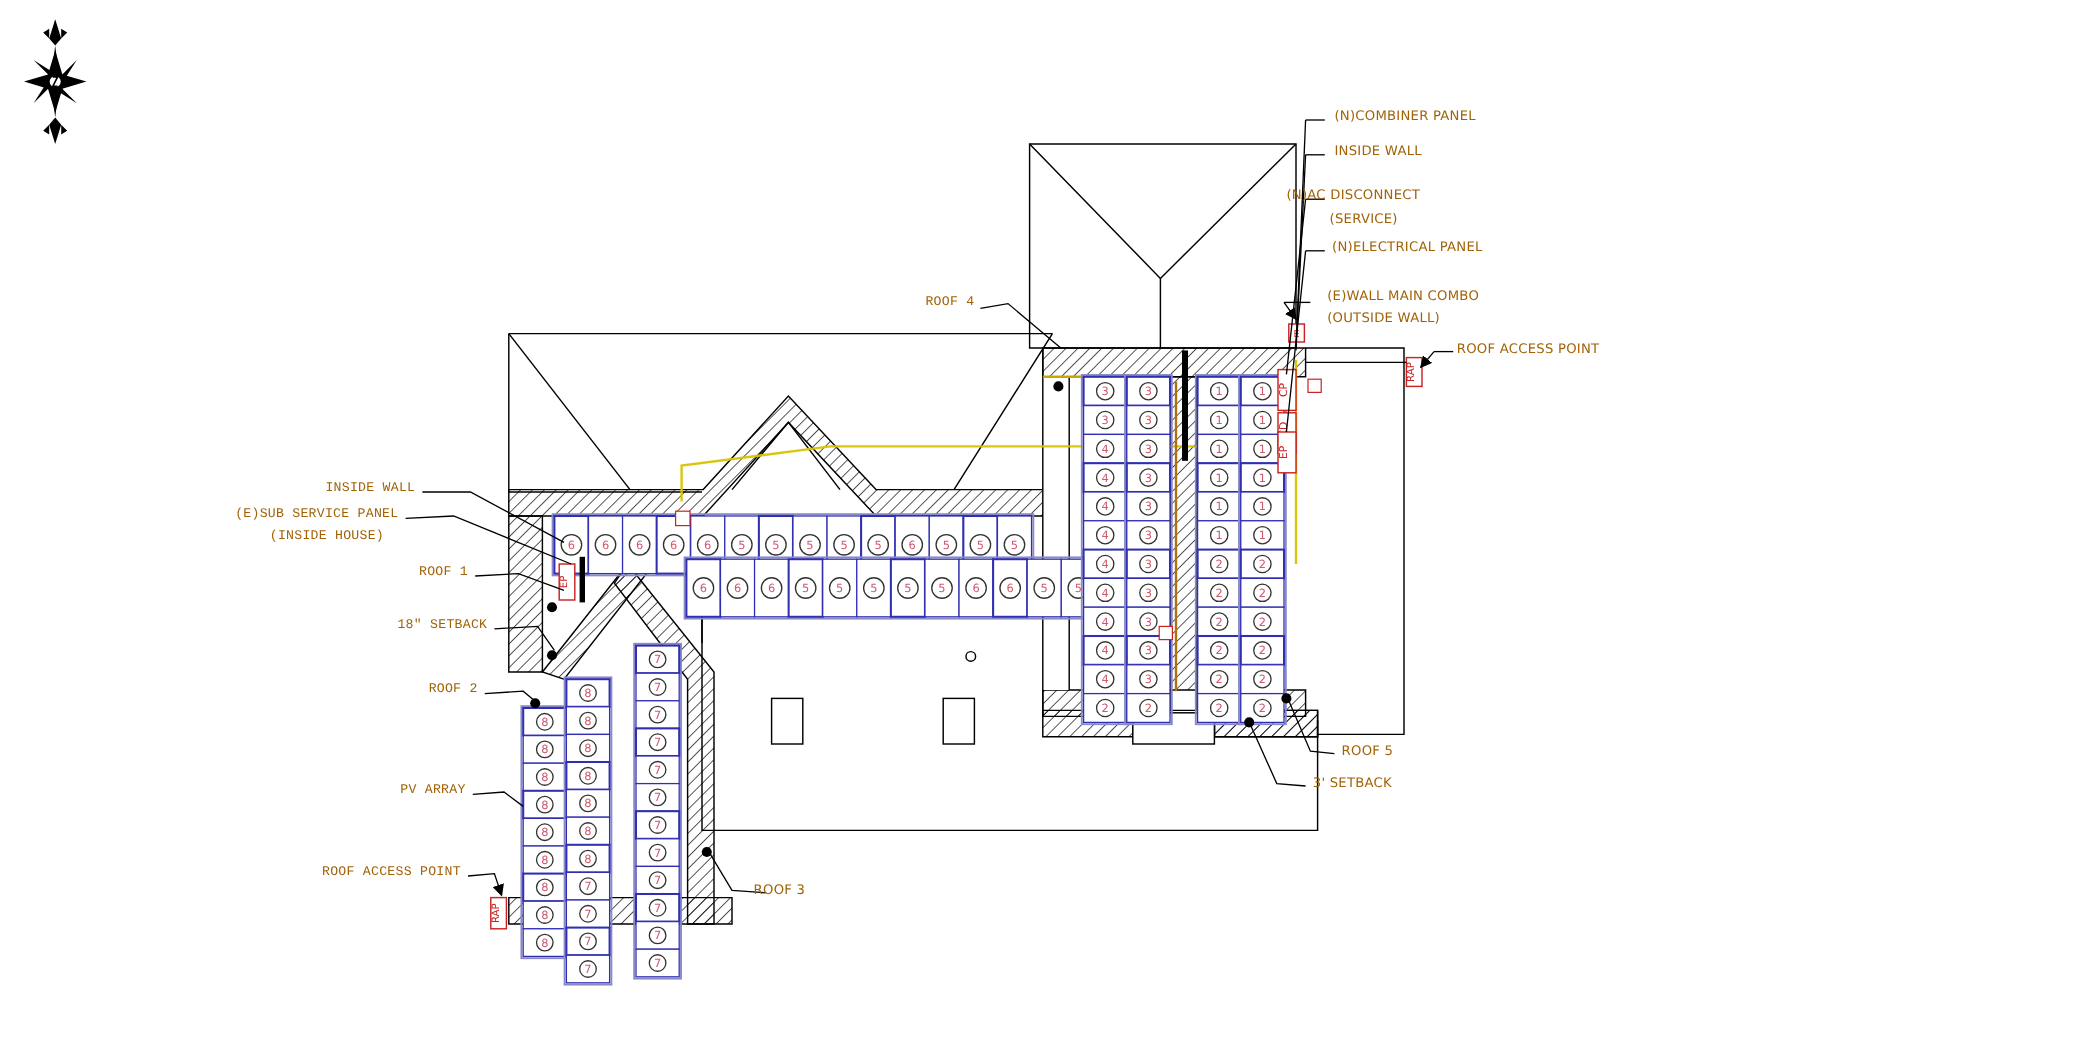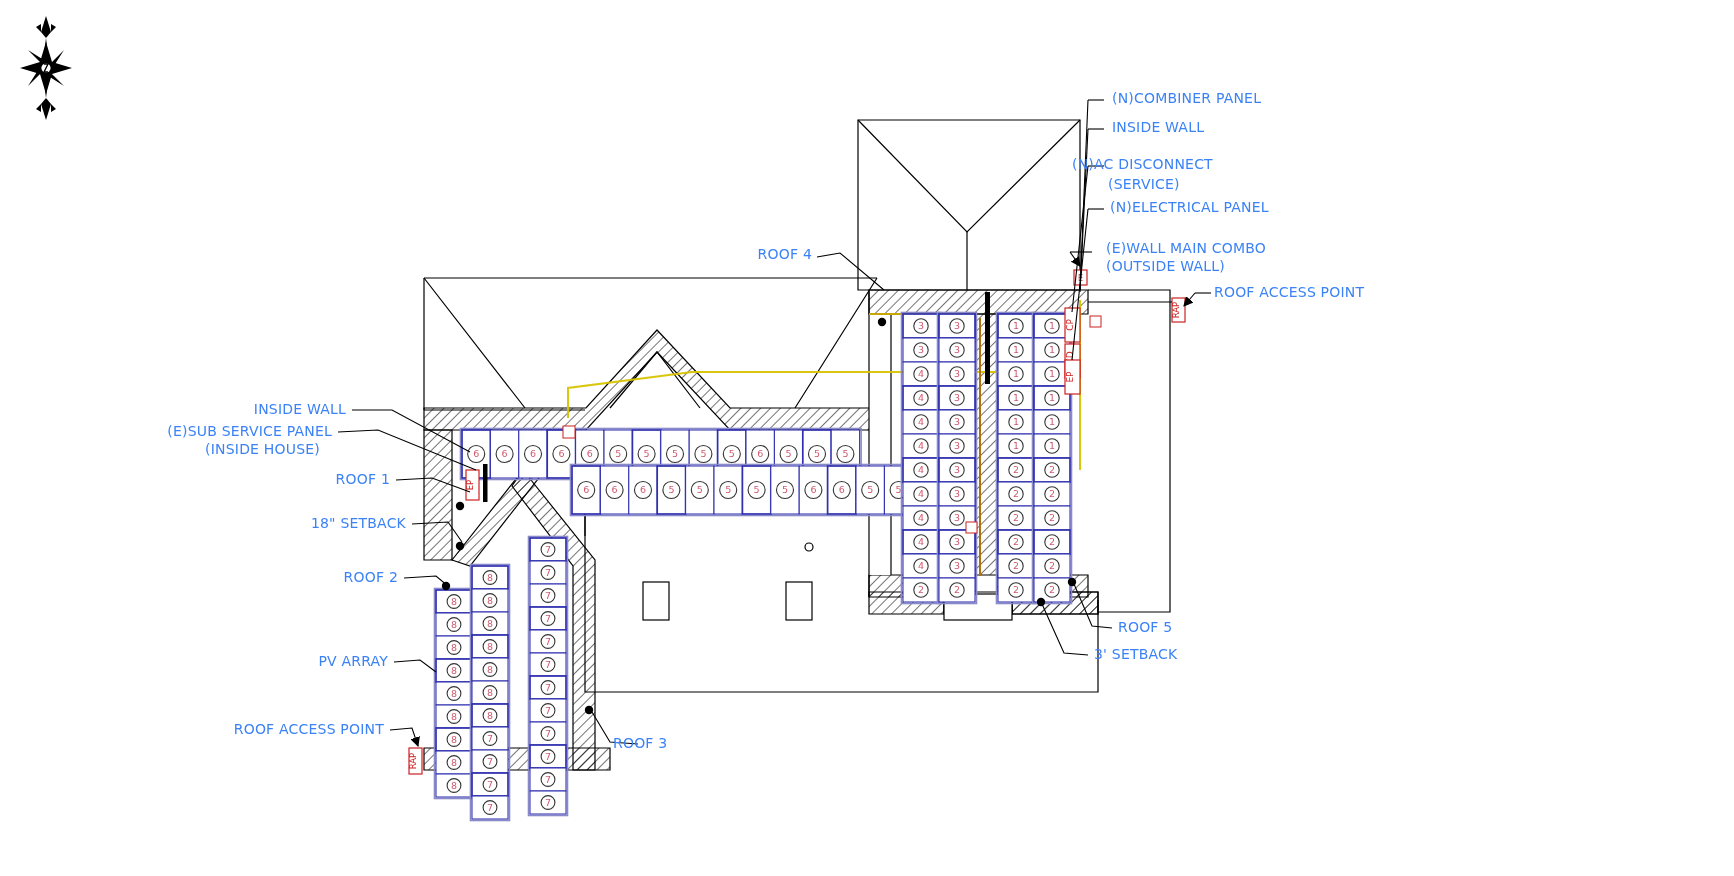--- a/index.html
+++ b/index.html
@@ -2,22 +2,22 @@
 <html><head>
 <meta charset="utf-8">
 <title>PV Site Plan</title>
 <style>
   html,body{margin:0;padding:0;background:#ffffff;}
   body{width:1734px;height:876px;overflow:hidden;
        font-family:"DejaVu Sans","Liberation Sans",sans-serif;}
   #stage{position:relative;width:1734px;height:876px;background:#fff;}
   #stage svg{position:absolute;left:0;top:0;}
   .lbl{position:absolute;font-family:"DejaVu Sans","Liberation Sans",sans-serif;
-       font-size:14px;color:#3b82f6;white-space:pre;letter-spacing:.2px;}
-  .lbl.r{text-align:right;}
+       font-size:11px;color:#a16207;white-space:pre;letter-spacing:.2px;}
+  .lbl.r{text-align:right;font-family:Liberation Mono, monospace;}
 </style>
 </head>
 <body>
 
 <div id="stage">
 
 <svg width="1734" height="876" viewBox="0 0 1734 876" xmlns="http://www.w3.org/2000/svg">
   <defs>
     <pattern id="wallhatch" width="7" height="7" patternTransform="rotate(45)" patternUnits="userSpaceOnUse">
       <line x1="0" y1="0" x2="0" y2="7" stroke="#000" stroke-width="1.1"></line>
@@ -557,17 +557,17 @@
 
 <div class="lbl r" style="left:140px;top:401px;width:206px">INSIDE WALL</div>
 <div class="lbl r" style="left:80px;top:423px;width:252px">(E)SUB SERVICE PANEL</div>
 <div class="lbl r" style="left:68px;top:441px;width:252px">(INSIDE HOUSE)</div>
 <div class="lbl r" style="left:230px;top:471px;width:160px">ROOF 1</div>
 <div class="lbl r" style="left:180px;top:515px;width:226px">18" SETBACK</div>
 <div class="lbl r" style="left:230px;top:569px;width:168px">ROOF 2</div>
 <div class="lbl r" style="left:210px;top:653px;width:178px">PV ARRAY</div>
 <div class="lbl r" style="left:80px;top:721px;width:304px">ROOF ACCESS POINT</div>
 
-<div class="lbl" style="left:613px;top:735px">ROOF 3</div>
+<div class="lbl" style="left:628px;top:735px">ROOF 3</div>
 <div class="lbl" style="left:1118px;top:619px">ROOF 5</div>
 <div class="lbl" style="left:1094px;top:646px">3' SETBACK</div>
 
 </div>
 
 </body></html>

